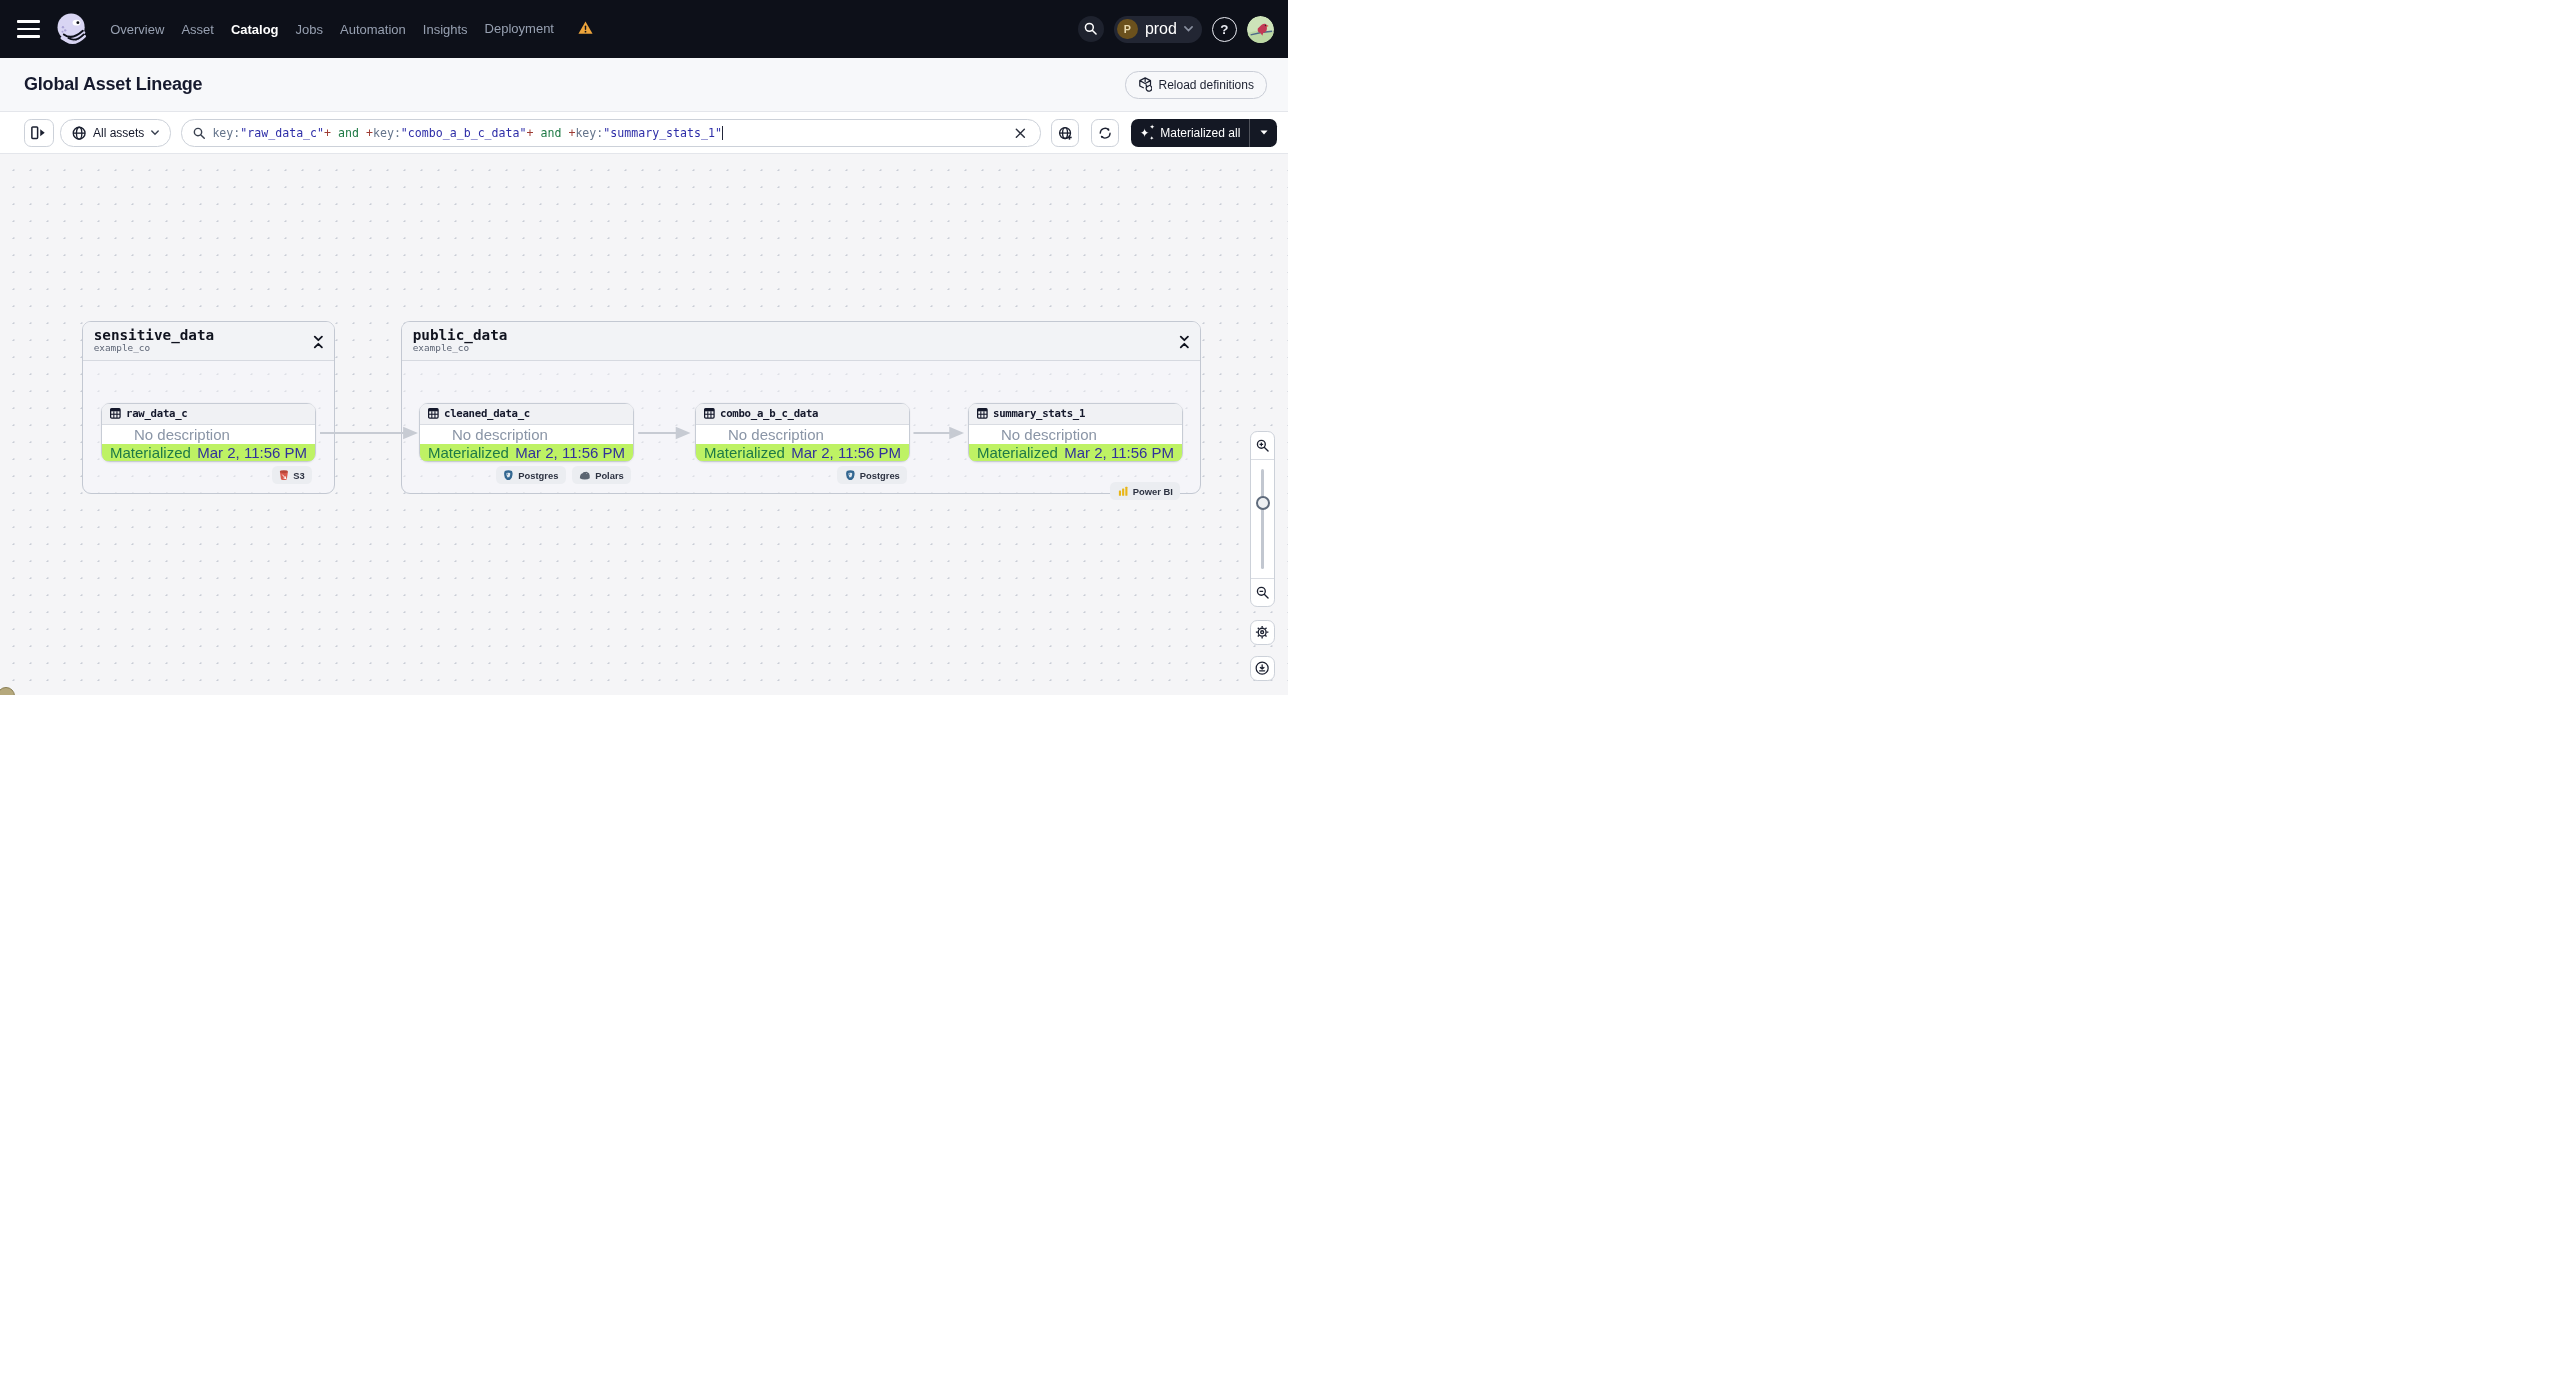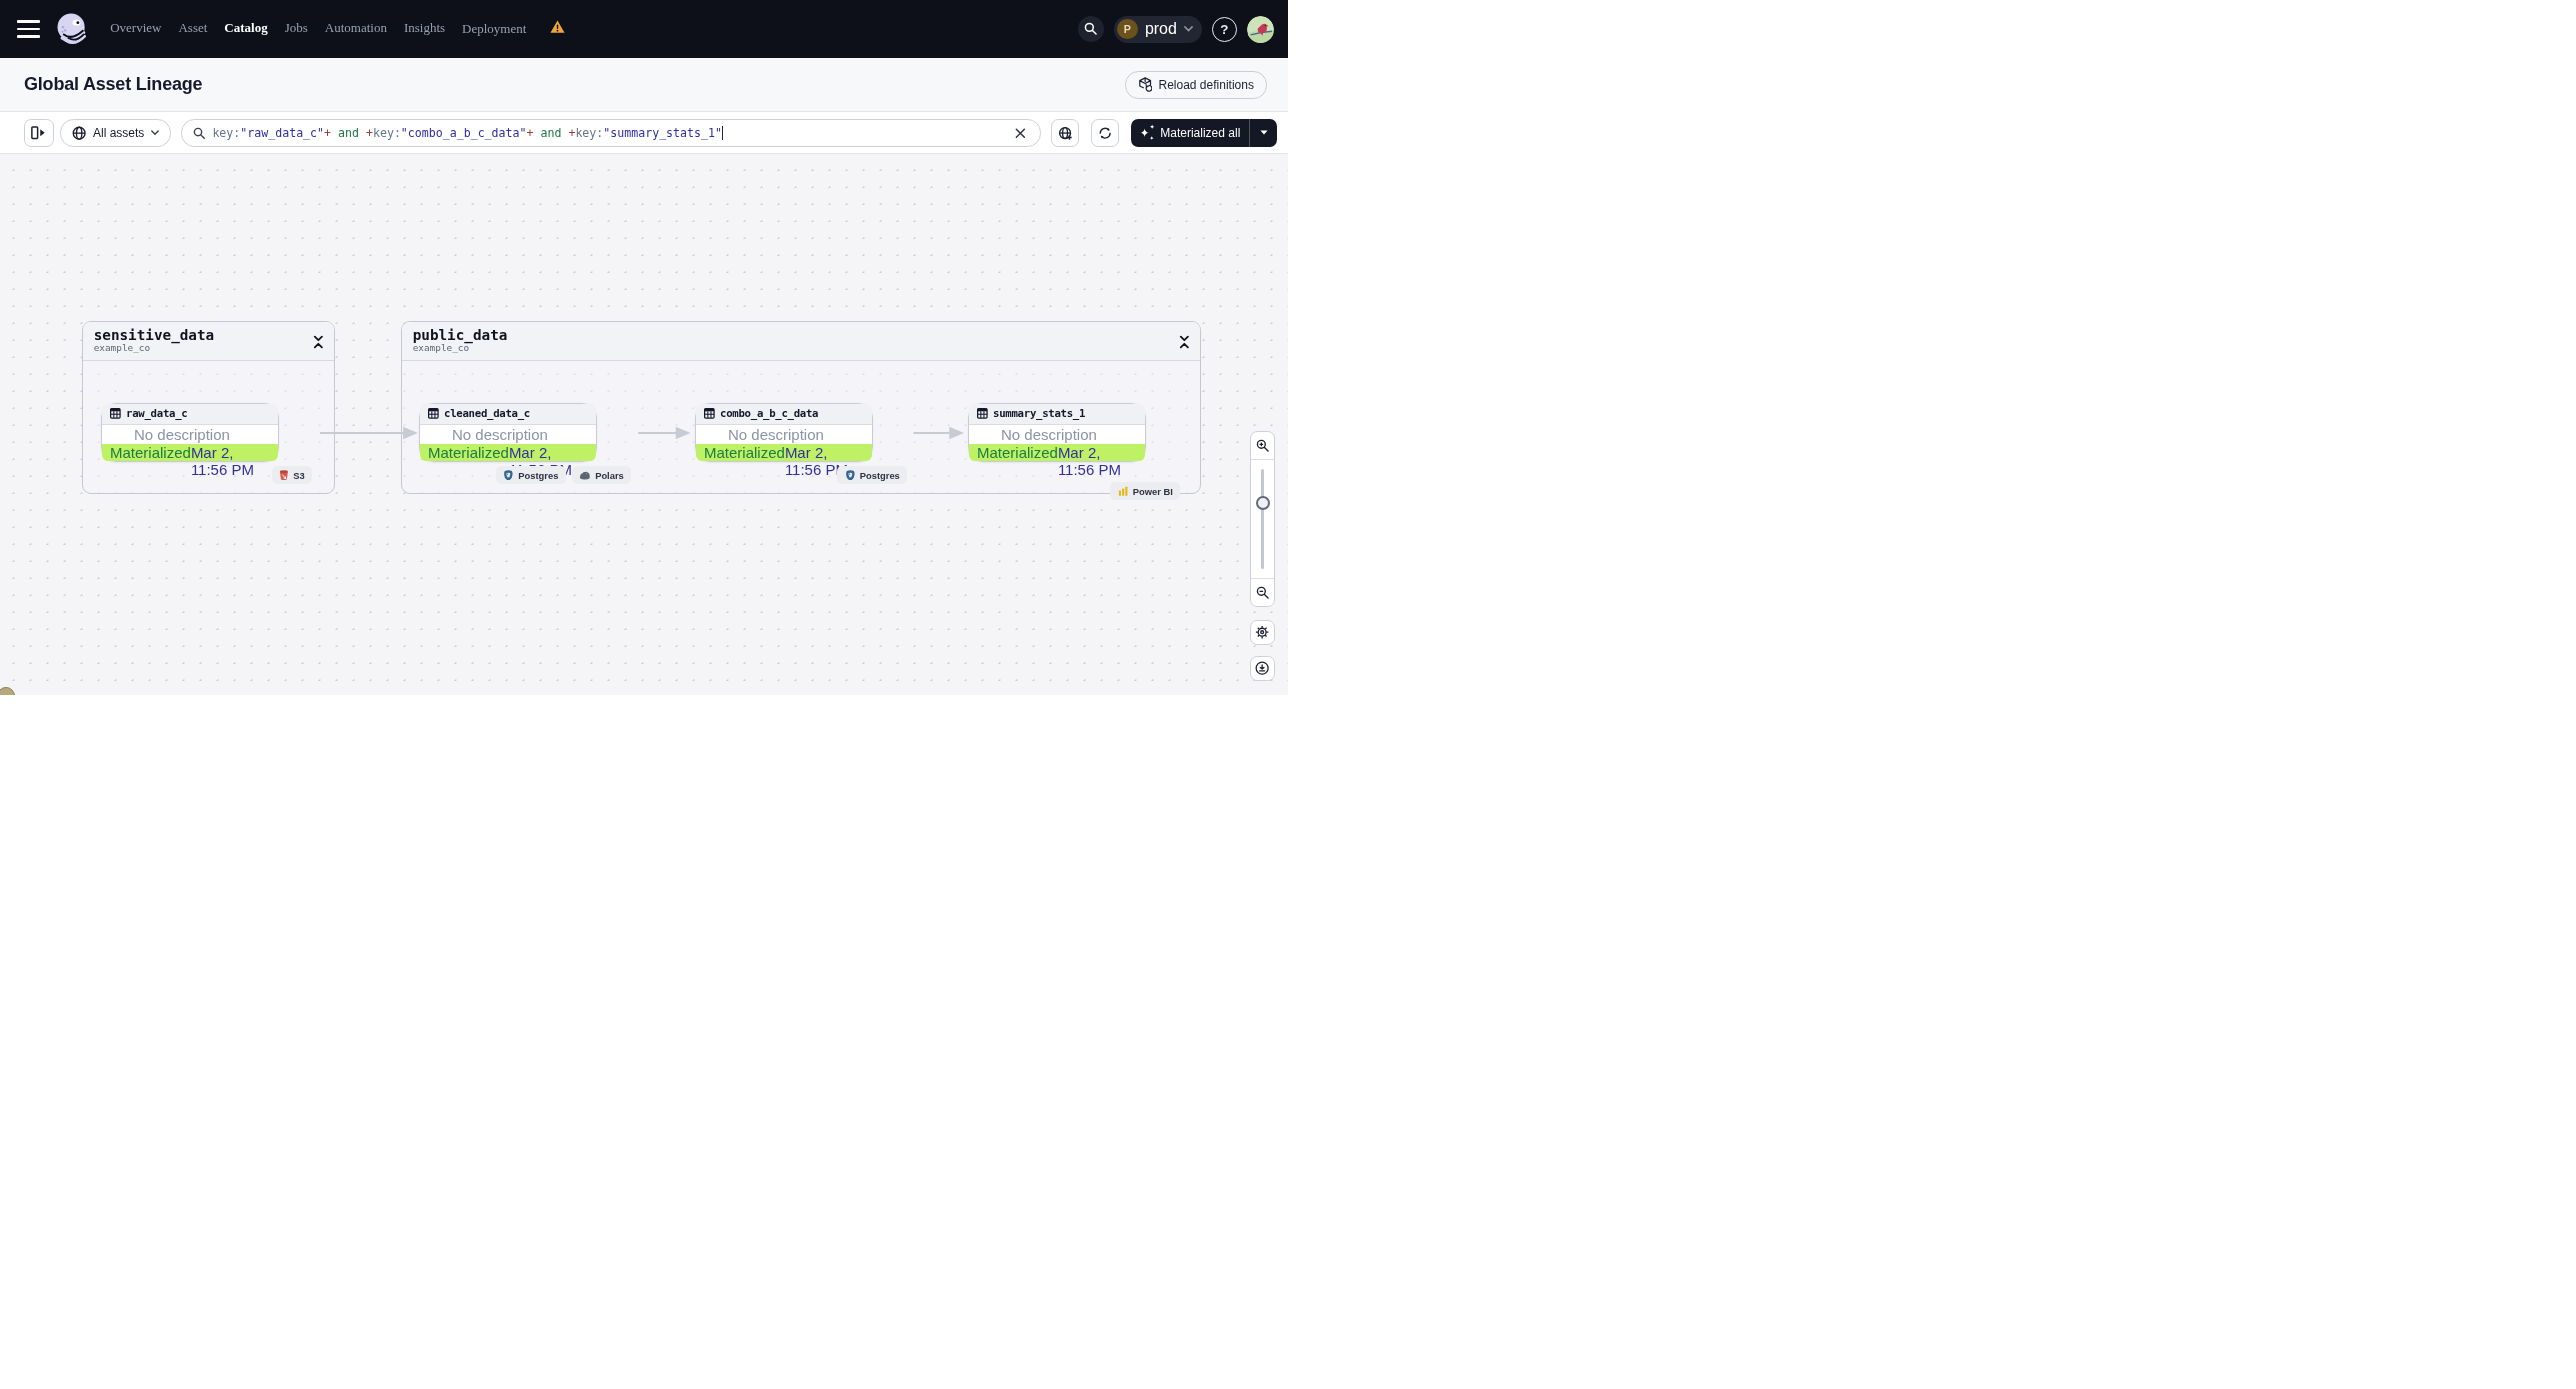--- a/index.html
+++ b/index.html
@@ -7,21 +7,21 @@
   body { font-family:"Liberation Sans", sans-serif; background:#fff; position:relative; }
   .mono { font-family:"DejaVu Sans Mono", monospace; }
 
   
   .navbar { position:absolute; left:0; top:0; width:1288px; height:58px; background:#0d1019;
             display:flex; align-items:center; }
   .hamburger { width:23px; height:18px; margin-left:17px; display:flex; flex-direction:column;
                justify-content:space-between; cursor:pointer; }
   .hamburger span { display:block; height:2.7px; background:#fff; border-radius:0.9px; }
   .logo { width:38px; height:38px; margin-left:12.5px; }
-  .nav-items { display:flex; align-items:flex-start; margin-left:19.7px; gap:17px;font-family:Liberation Serif, serif; }
+  .nav-items { display:flex; align-items:flex-end; margin-left:19.7px; gap:17px; }
   .nav-item { font-size:13px; color:#97a0b1; cursor:pointer; }
   .nav-item.active { color:#ffffff; font-weight:bold; }
   .nav-deploy { display:flex; align-items:center; gap:24px; }
   .nav-right { margin-left:auto; display:flex; align-items:center; gap:9.8px; margin-right:14.3px; }
   .nav-search-btn { width:26px; height:26px; border-radius:50%; background:#1e222e; display:flex;
                     align-items:center; justify-content:center; cursor:pointer; }
   .env-pill { height:27px; background:#222633; border-radius:13.4px; display:flex; align-items:center;
               padding:0 9px 0 3.6px; gap:7.2px; cursor:pointer; }
   .env-avatar { width:20.6px; height:20.6px; border-radius:50%; background:#6b511d; color:#eadbb0;
                 font-size:10.7px; font-weight:bold; display:flex; align-items:center; justify-content:center; }
@@ -68,21 +68,21 @@
             background-position:5.4px 8px; overflow:hidden; }
   .group-box { position:absolute; border:1.3px solid #c3c8d2; border-radius:9px; background:rgba(247,247,250,0.45); }
   .group-header { height:39px; background:#f2f3f6; border-bottom:0.9px solid #d6d9e0; border-radius:7.6px 7.6px 0 0;
                   padding:5.4px 10.7px 0 10.7px; position:relative; }
   .group-title { font-size:14.3px; font-weight:bold; color:#10131f; line-height:16px; }
   .group-sub { font-size:9.4px; color:#5d6575; line-height:10.7px; }
   .collapse-icon { position:absolute; right:10.7px; top:11.6px; width:10.7px; height:16px; cursor:pointer; }
 
   .edges { position:absolute; left:0; top:0; width:1288px; height:541px; pointer-events:none; }
 
-  .node { position:absolute; width:178px; background:#fff; border:0.9px solid #c7ccd5; border-radius:15px;
+  .node { position:absolute; width:215px; background:#fff; border:0.9px solid #c7ccd5; border-radius:9px;
           box-shadow:0 0.9px 1.8px rgba(20,24,40,0.07); cursor:pointer; }
   .node-header { height:20.6px; background:#f0f1f4; border-bottom:0.9px solid #d9dce2; border-radius:6.3px 6.3px 0 0;
                  display:flex; align-items:center; gap:5.4px; padding:0 8px; }
   .node-name { font-size:10.7px; font-weight:600; color:#14182b; letter-spacing:-0.3px; }
   .node-desc { height:19px; display:flex; align-items:center; padding:0 8px; font-size:15px; color:#8a95a6;margin-left:24px; }
   .node-status { height:17px; background:#bef264; border-radius:0 0 6.3px 6.3px; display:flex; 
                  justify-content:space-between; padding:0 8px; font-size:15px; }
   .st-label { color:#1e7a47; } .st-time { color:#31319b; }
 
   .tag-row { position:absolute; height:18px; display:flex; justify-content:flex-end; gap:6.3px; }

